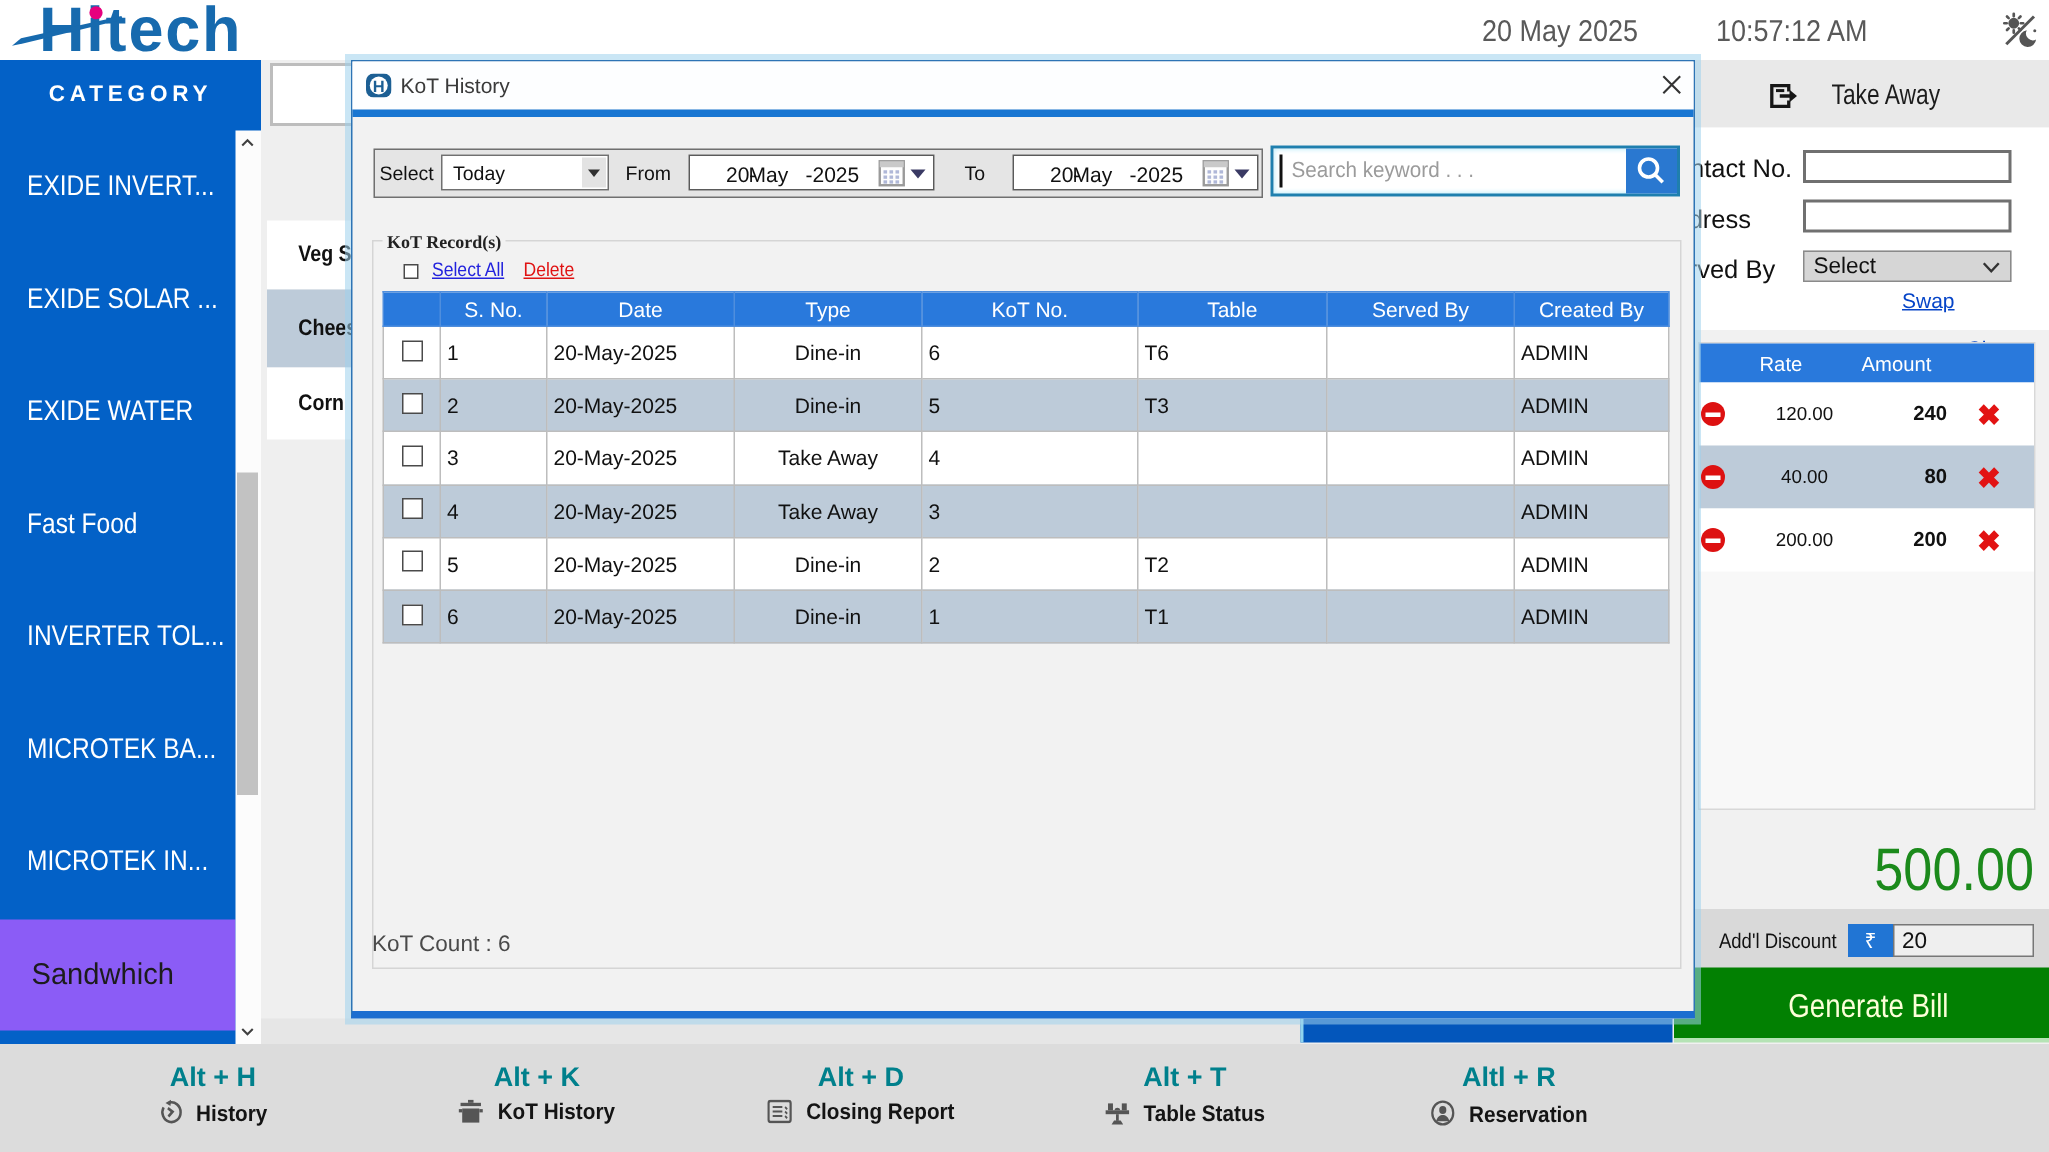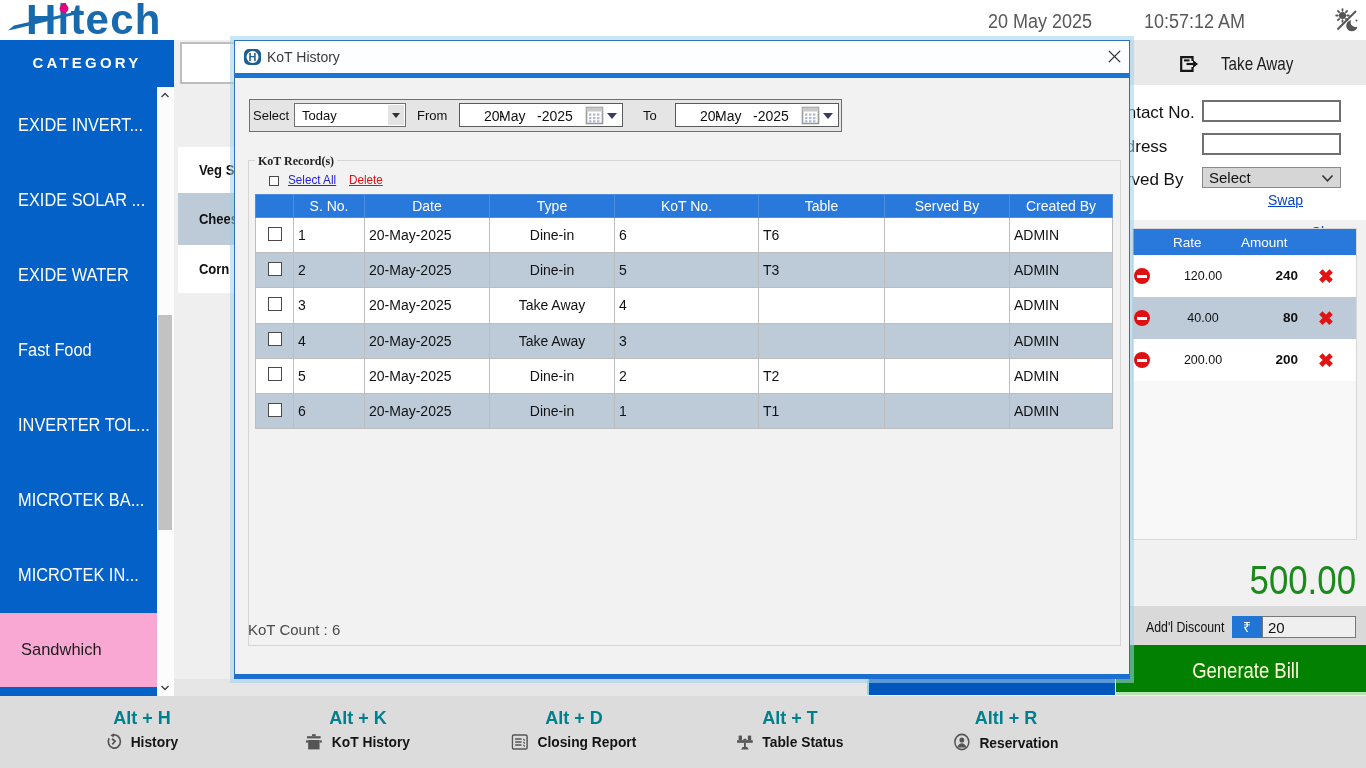--- a/index.html
+++ b/index.html
@@ -10,21 +10,21 @@
 
 
 #topbar { left:0; top:0; width:1366px; height:40px; background:#fff; }
 .tbtext { position:absolute; top:10px; font-size:20px; color:#595959; transform:scaleX(0.9); transform-origin:left center; }
 
 
 #sidebar { left:0; top:40px; width:174px; height:656px; background:#0361c7; }
 #cathead { position:absolute; left:0; top:0; width:176px; height:47px; }
 #cathead span { position:absolute; left:0; top:14px; width:174px; text-align:center; color:#fff; font-size:15px; font-weight:bold; letter-spacing:3.2px; }
 .catitem { position:absolute; left:0; width:157px; height:75px; color:#fff; font-size:19px; line-height:75px; padding-left:21px; white-space:nowrap; transform:scaleX(0.86); transform-origin:left center; }
-#catsel { position:absolute; left:0; top:573px; width:157px; height:74px; background:#f9a8d4; color:#1c1c1c; font-size:17px; line-height:74px; padding-left:21px; }
+#catsel { position:absolute; left:0; top:573px; width:157px; height:74px; background:#8b5cf6; color:#1c1c1c; font-size:20px; line-height:74px; padding-left:21px; }
 #catsel span { display:inline-block; transform:scaleX(0.97); transform-origin:left center; }
 #sb-scroll { position:absolute; left:157px; top:47px; width:17px; height:609px; background:#fcfcfc; }
 #sb-thumb { position:absolute; left:1px; top:228px; width:14px; height:215px; background:#c2c2c2; }
 .sb-arrow { position:absolute; }
 
 
 #content { left:174px; top:40px; width:942px; height:656px; background:#efefef; }
 #itemsearch { position:absolute; left:6px; top:2px; width:54px; height:42px; background:#fff; border:2px solid #bdbdbd; border-right:none; }
 .menurow { position:absolute; left:4px; width:80px; height:46px; background:#fff; font-weight:bold; font-size:15px; color:#111; line-height:46px; padding-left:24px; transform:scaleX(0.87); transform-origin:left center; }
 #bluestrip { position:absolute; left:693px; top:638px; width:248px; height:17px; background:#0356bb; border-left:2px solid #8fd4ee; border-top:1px solid #8fd4ee; }
@@ -321,20 +321,28 @@
               <rect x="12" y="12" width="2.4" height="2.2"></rect>
               <rect x="4" y="15.2" width="2.4" height="2.2"></rect>
               <rect x="8" y="15.2" width="2.4" height="2.2"></rect>
               <rect x="12" y="15.2" width="2.4" height="2.2"></rect>
             </g>
           </svg>
           <span class="caret"></span>
       </div>
     </div>
 
+    <div id="dlg-search">
+      <span class="caret"></span>
+      <span class="ph">Search keyword . . .</span>
+      <div class="btn"><svg width="34" height="30" viewBox="0 0 34 30">
+            <circle cx="15" cy="13" r="6" fill="none" stroke="#fff" stroke-width="2.4"></circle>
+            <path d="M19.5 17.5l5 5" stroke="#fff" stroke-width="2.4"></path>
+          </svg></div>
+    </div>
 
     <div id="dlg-fs">
       <span class="legend">KoT Record(s)</span>
       <div id="dlg-selrow">
         <span class="cb"></span>
         <span class="sa">Select All</span>
         <span class="del">Delete</span>
       </div>
       <table id="dlg-table">
         <tbody>

